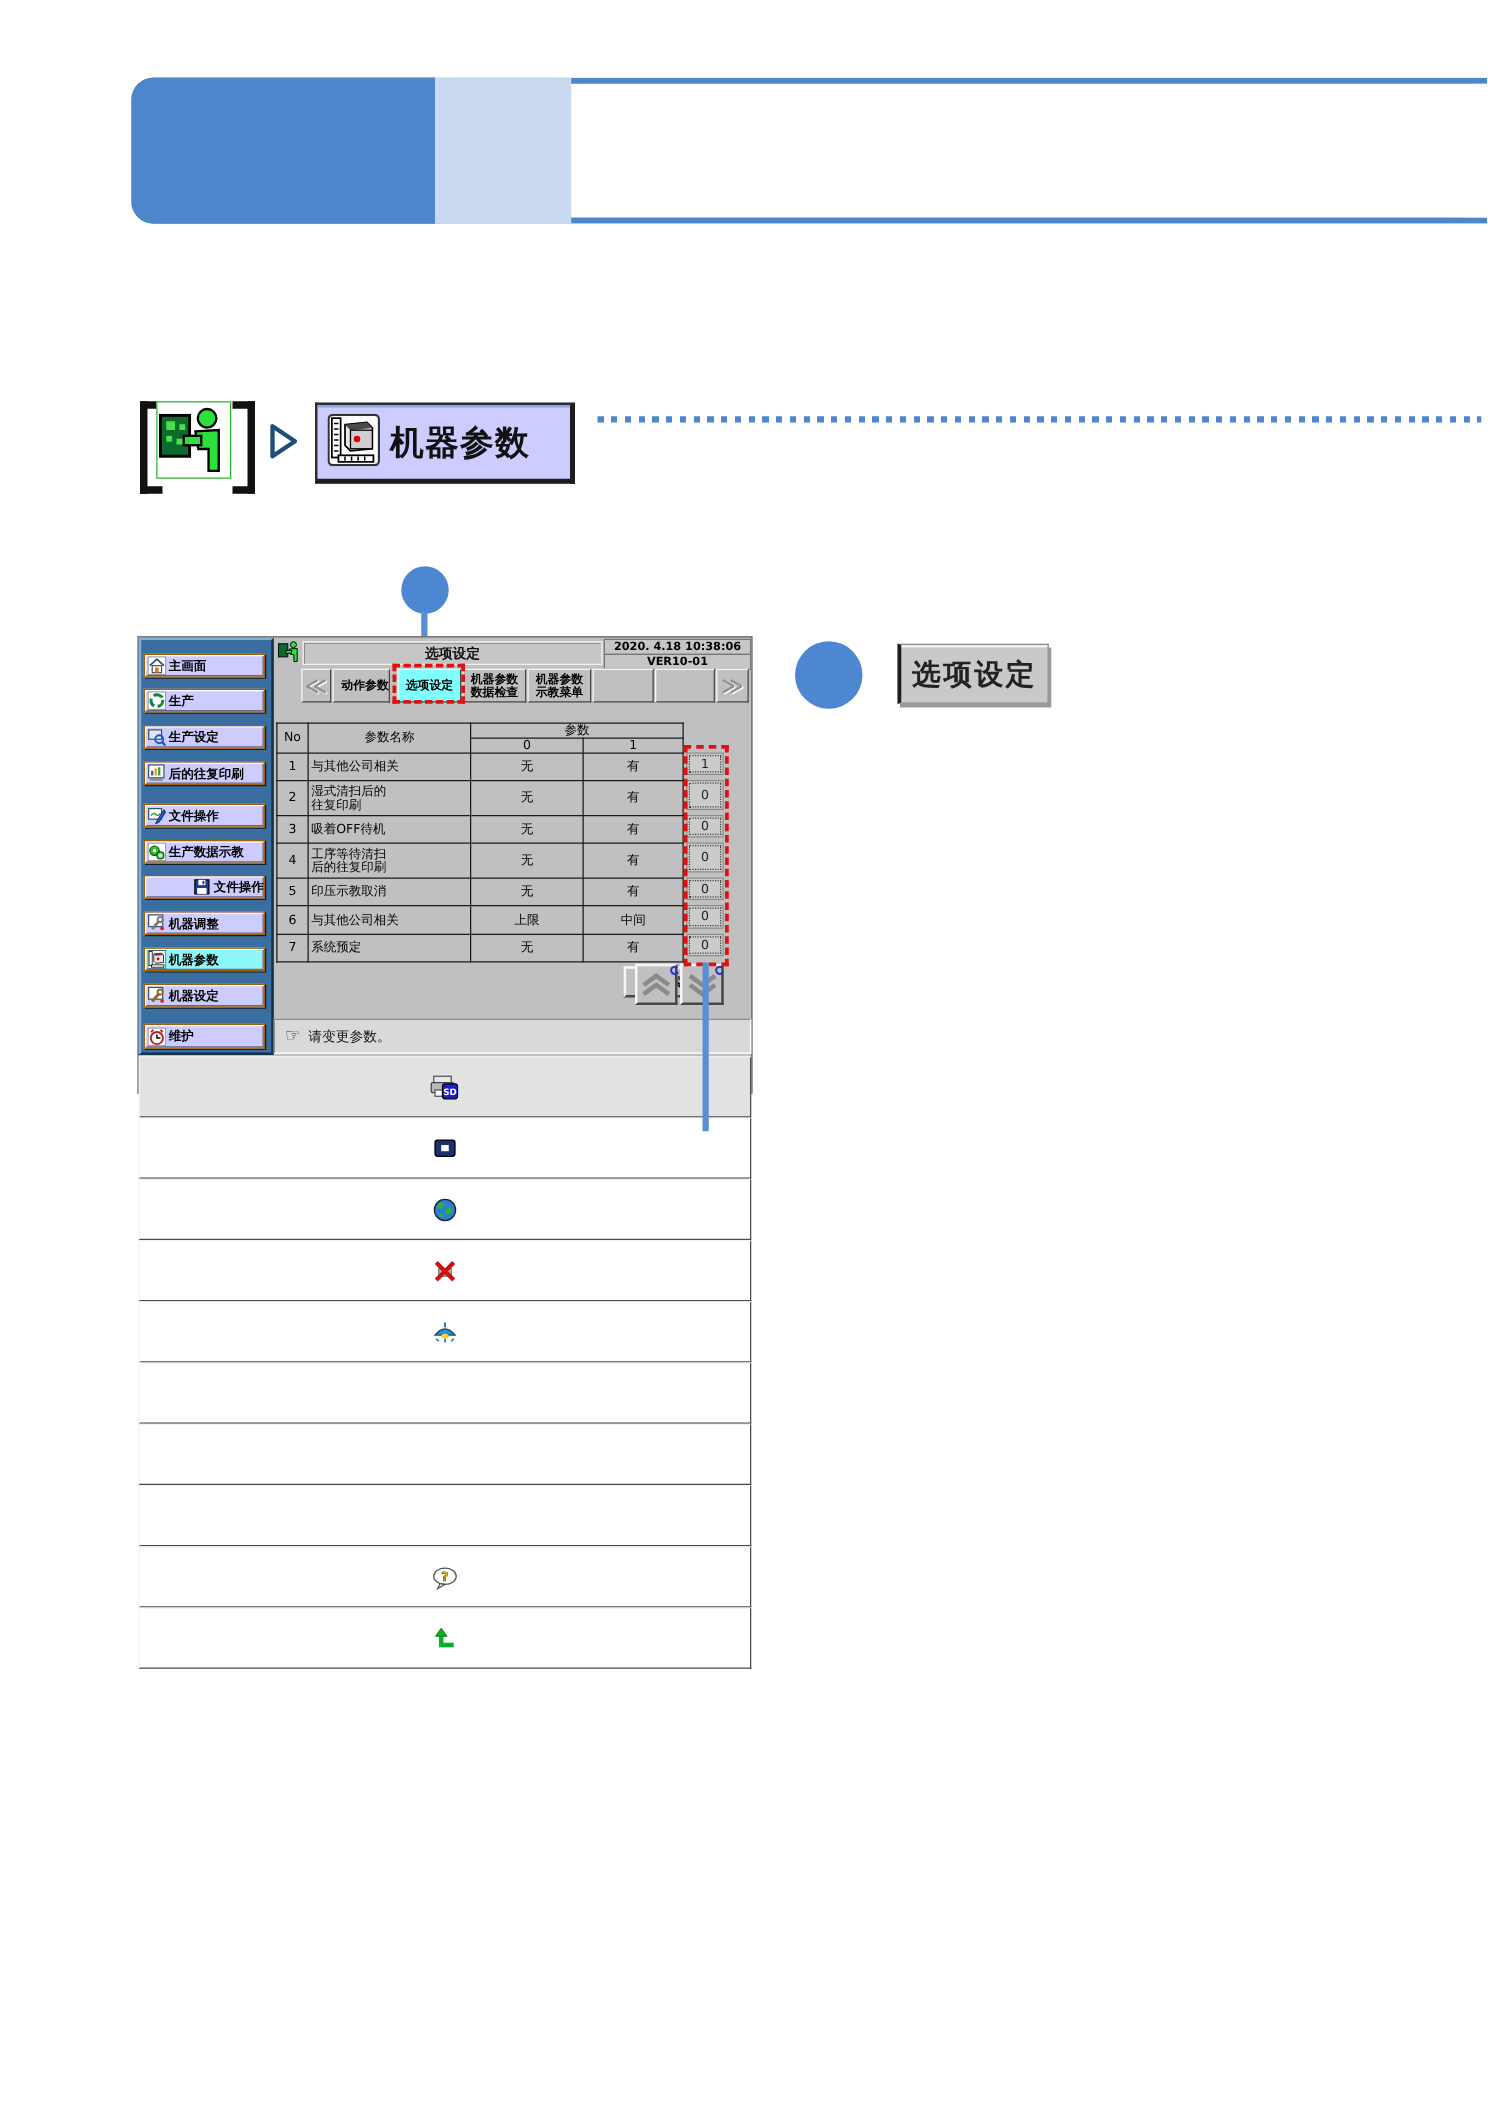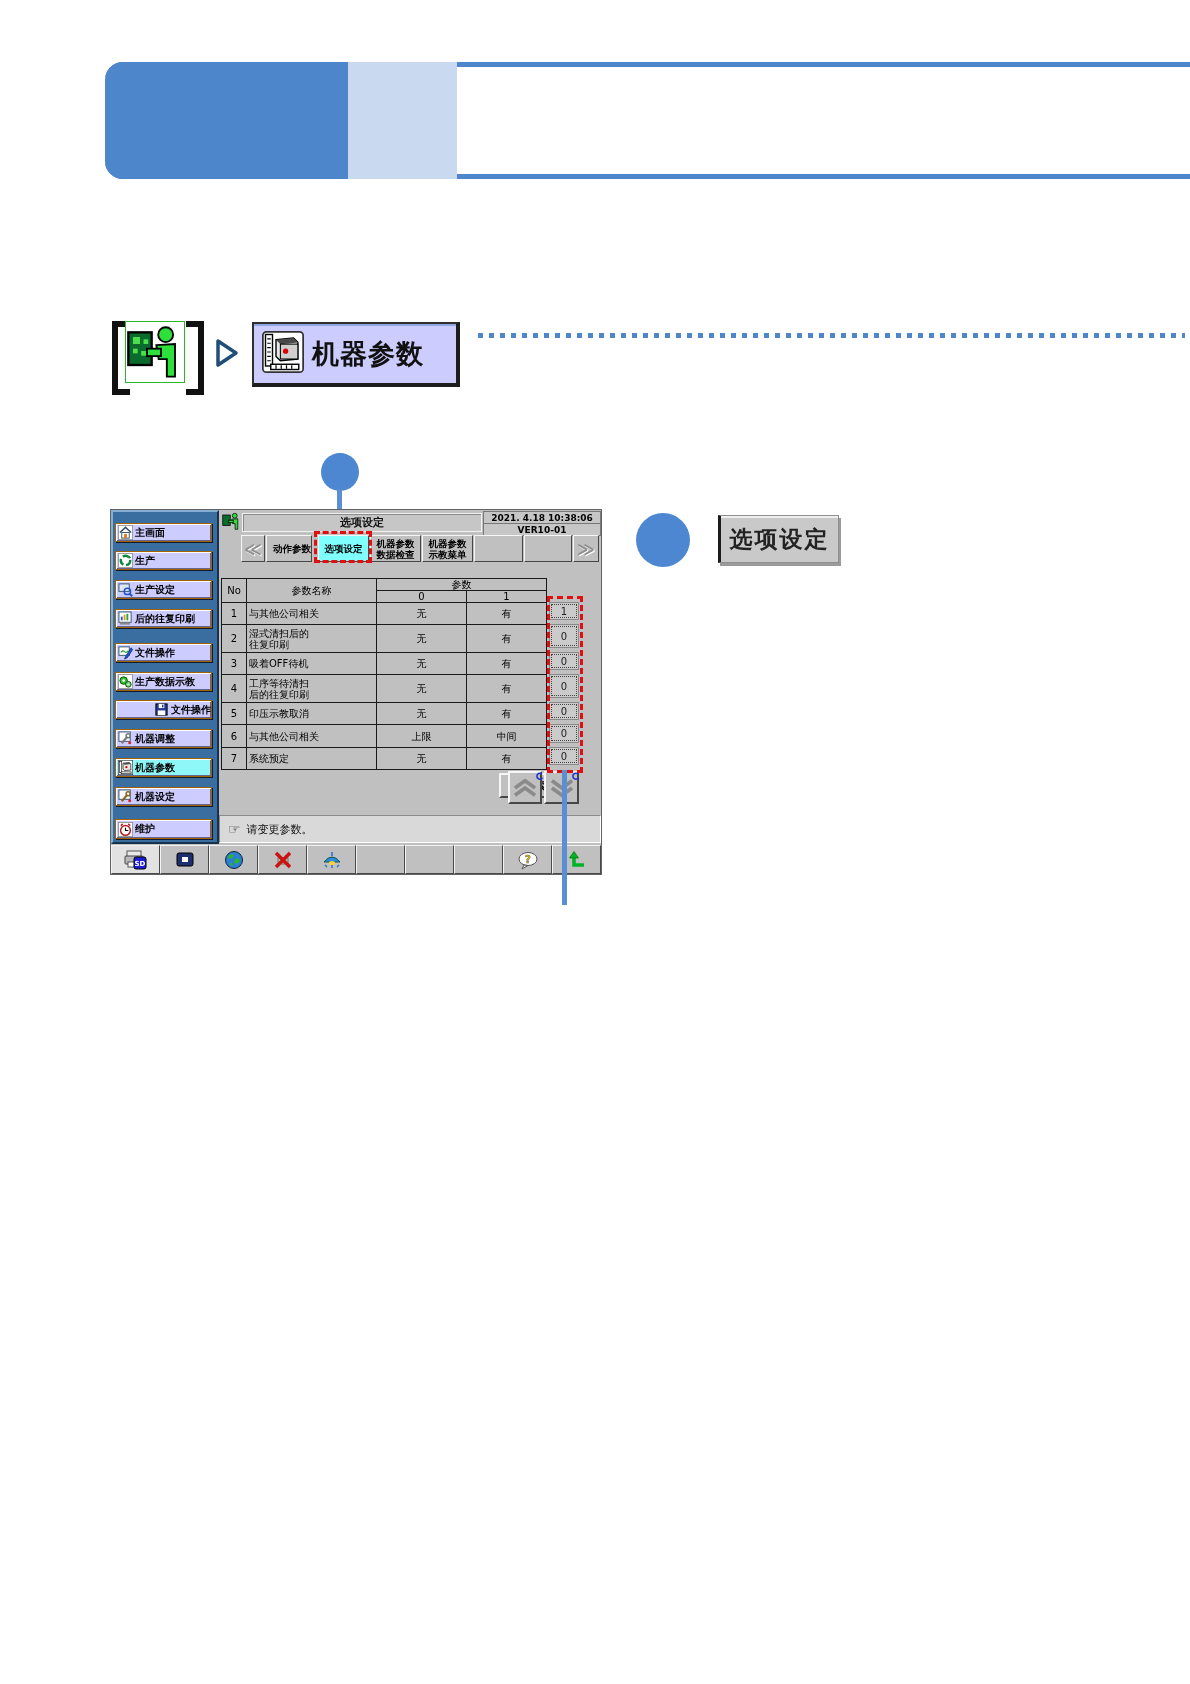--- a/index.html
+++ b/index.html
@@ -77,21 +77,21 @@
             border-right:2px solid #474747;border-bottom:2px solid #474747;
             background:#c0c0c0;box-sizing:border-box;}
   .curl{width:9px;height:9px;z-index:5;}
 
   .status-bar{left:108px;top:305px;width:382px;height:28px;background:#d9d9d9;
               border:1px solid #8a8a8a;border-bottom-color:#fff;border-right-color:#fff;
               display:flex;align-items:center;gap:6px;padding-left:8px;box-sizing:border-box;
               font-size:11px;color:#111;}
   .hand{font-size:14px;color:#333;}
 
-  .toolbar{left:0;top:335px;width:490px;height:29px;background:#c0c0c0;display:flex;}
+  .toolbar{left:0;top:335px;width:490px;height:29px;background:#c0c0c0;display:flex;flex-direction:column;}
   .tcell{flex:0 0 49px;height:29px;box-sizing:border-box;
          border-top:1px solid #f2f2f2;border-left:1px solid #f2f2f2;
          border-right:1px solid #4a4a4a;border-bottom:1px solid #4a4a4a;
          display:flex;align-items:center;justify-content:center;}
   .tcell.hl{background:#e2e2e2;}
 
   .big-btn{left:718px;top:515px;width:121px;height:48px;background:#c9c9c9;
            border:1px solid #8f8f8f;border-left:3px solid #1c1c1c;
            box-shadow:inset 0 2px 0 #efefef,2px 3px 0 #9a9a9a;
            display:flex;align-items:center;justify-content:center;
@@ -260,21 +260,21 @@
       <rect x="1" y="4" width="10" height="14" fill="#0a6b2d" stroke="#000"></rect>
       <circle cx="17" cy="5" r="3.2" fill="#2ee03c" stroke="#000"></circle>
       <path d="M13 9.5 L21 9 L21 23 L17.5 23 L17.5 15.5 L14 15.5 Z" fill="#2ee03c" stroke="#000"></path>
       <rect x="9" y="11" width="6" height="3.2" fill="#2ee03c" stroke="#000"></rect>
     </svg>
   </div>
   <div class="abs title-field">
       <span>选项设定</span>
     </div>
   <div class="abs date-box" style="top:1px;">
-      <span>2021. 4.18 10:38:06</span>
+      <span>2020. 4.18 10:38:06</span>
     </div>
   <div class="abs date-box" style="top:13px;">
       <span>VER10-01</span>
     </div>
 
   <div class="abs bevel arrow-btn" style="left:130px;width:24px;">
       <span>≪</span>
     </div>
   <div class="abs bevel tab" style="left:155px;width:46px;justify-content:flex-end;"><span>动作参数</span></div>
   <div class="abs bevel tab active" style="left:207px;width:51px;"><span>选项设定</span></div>

